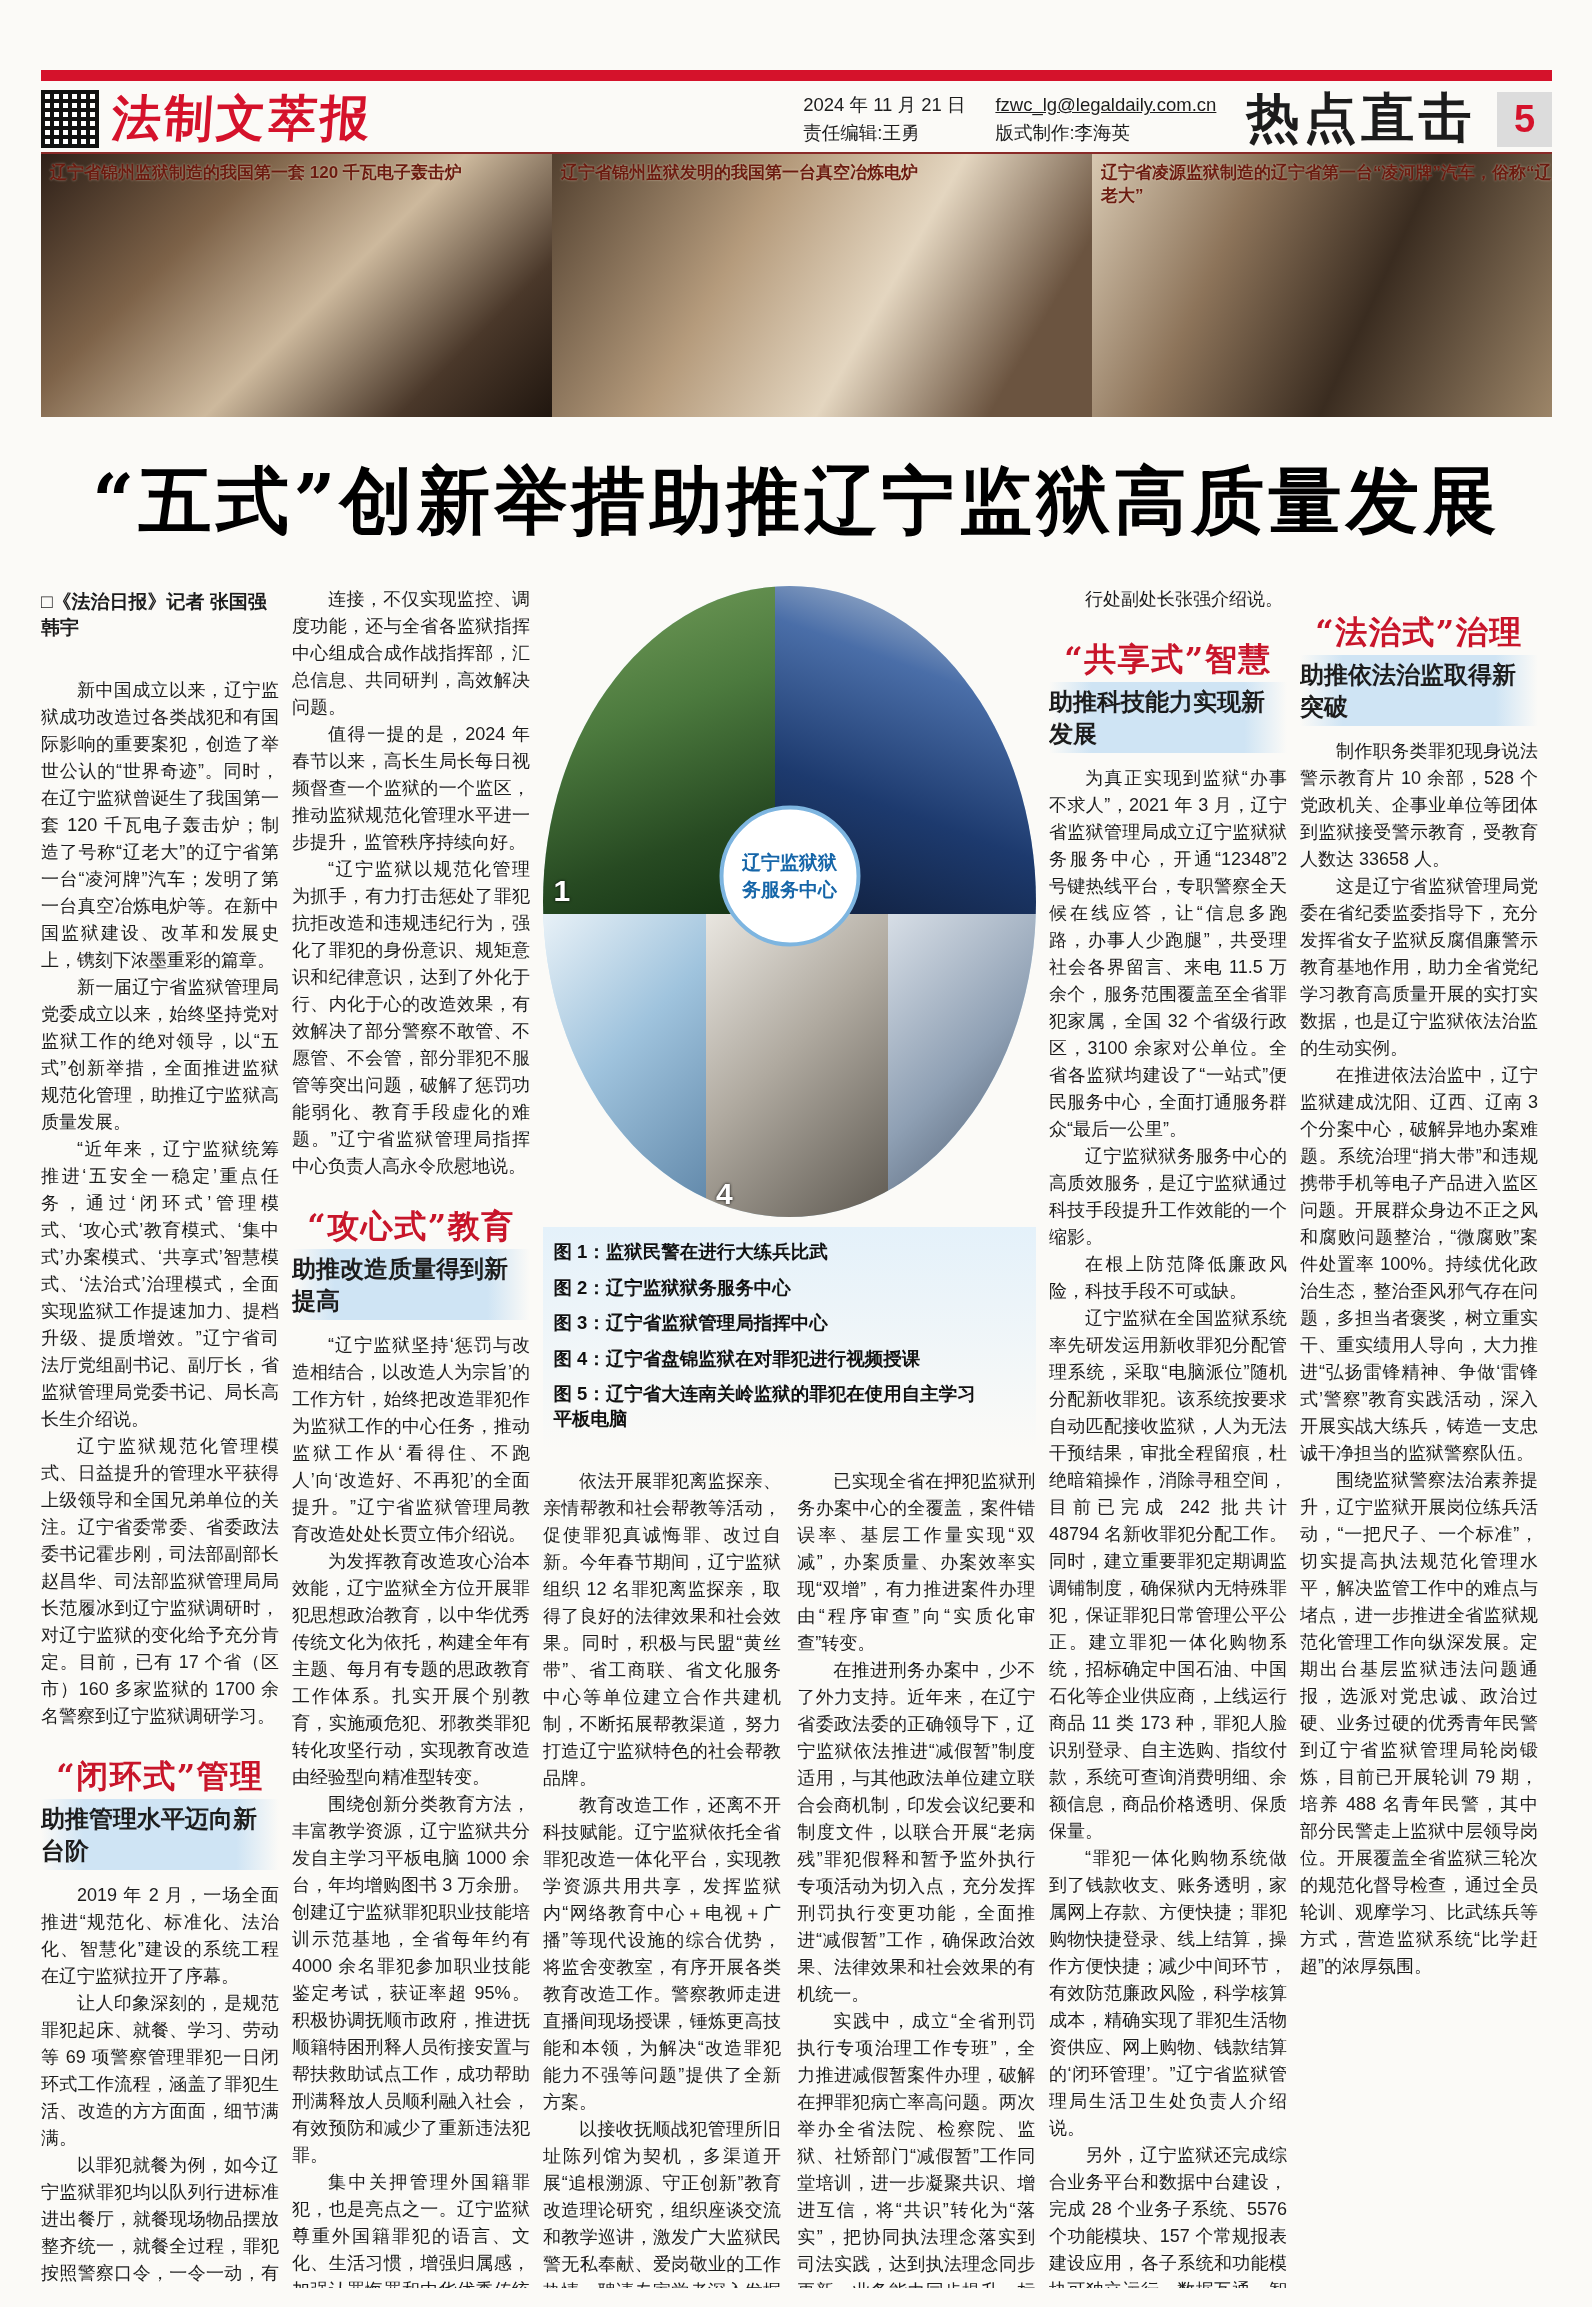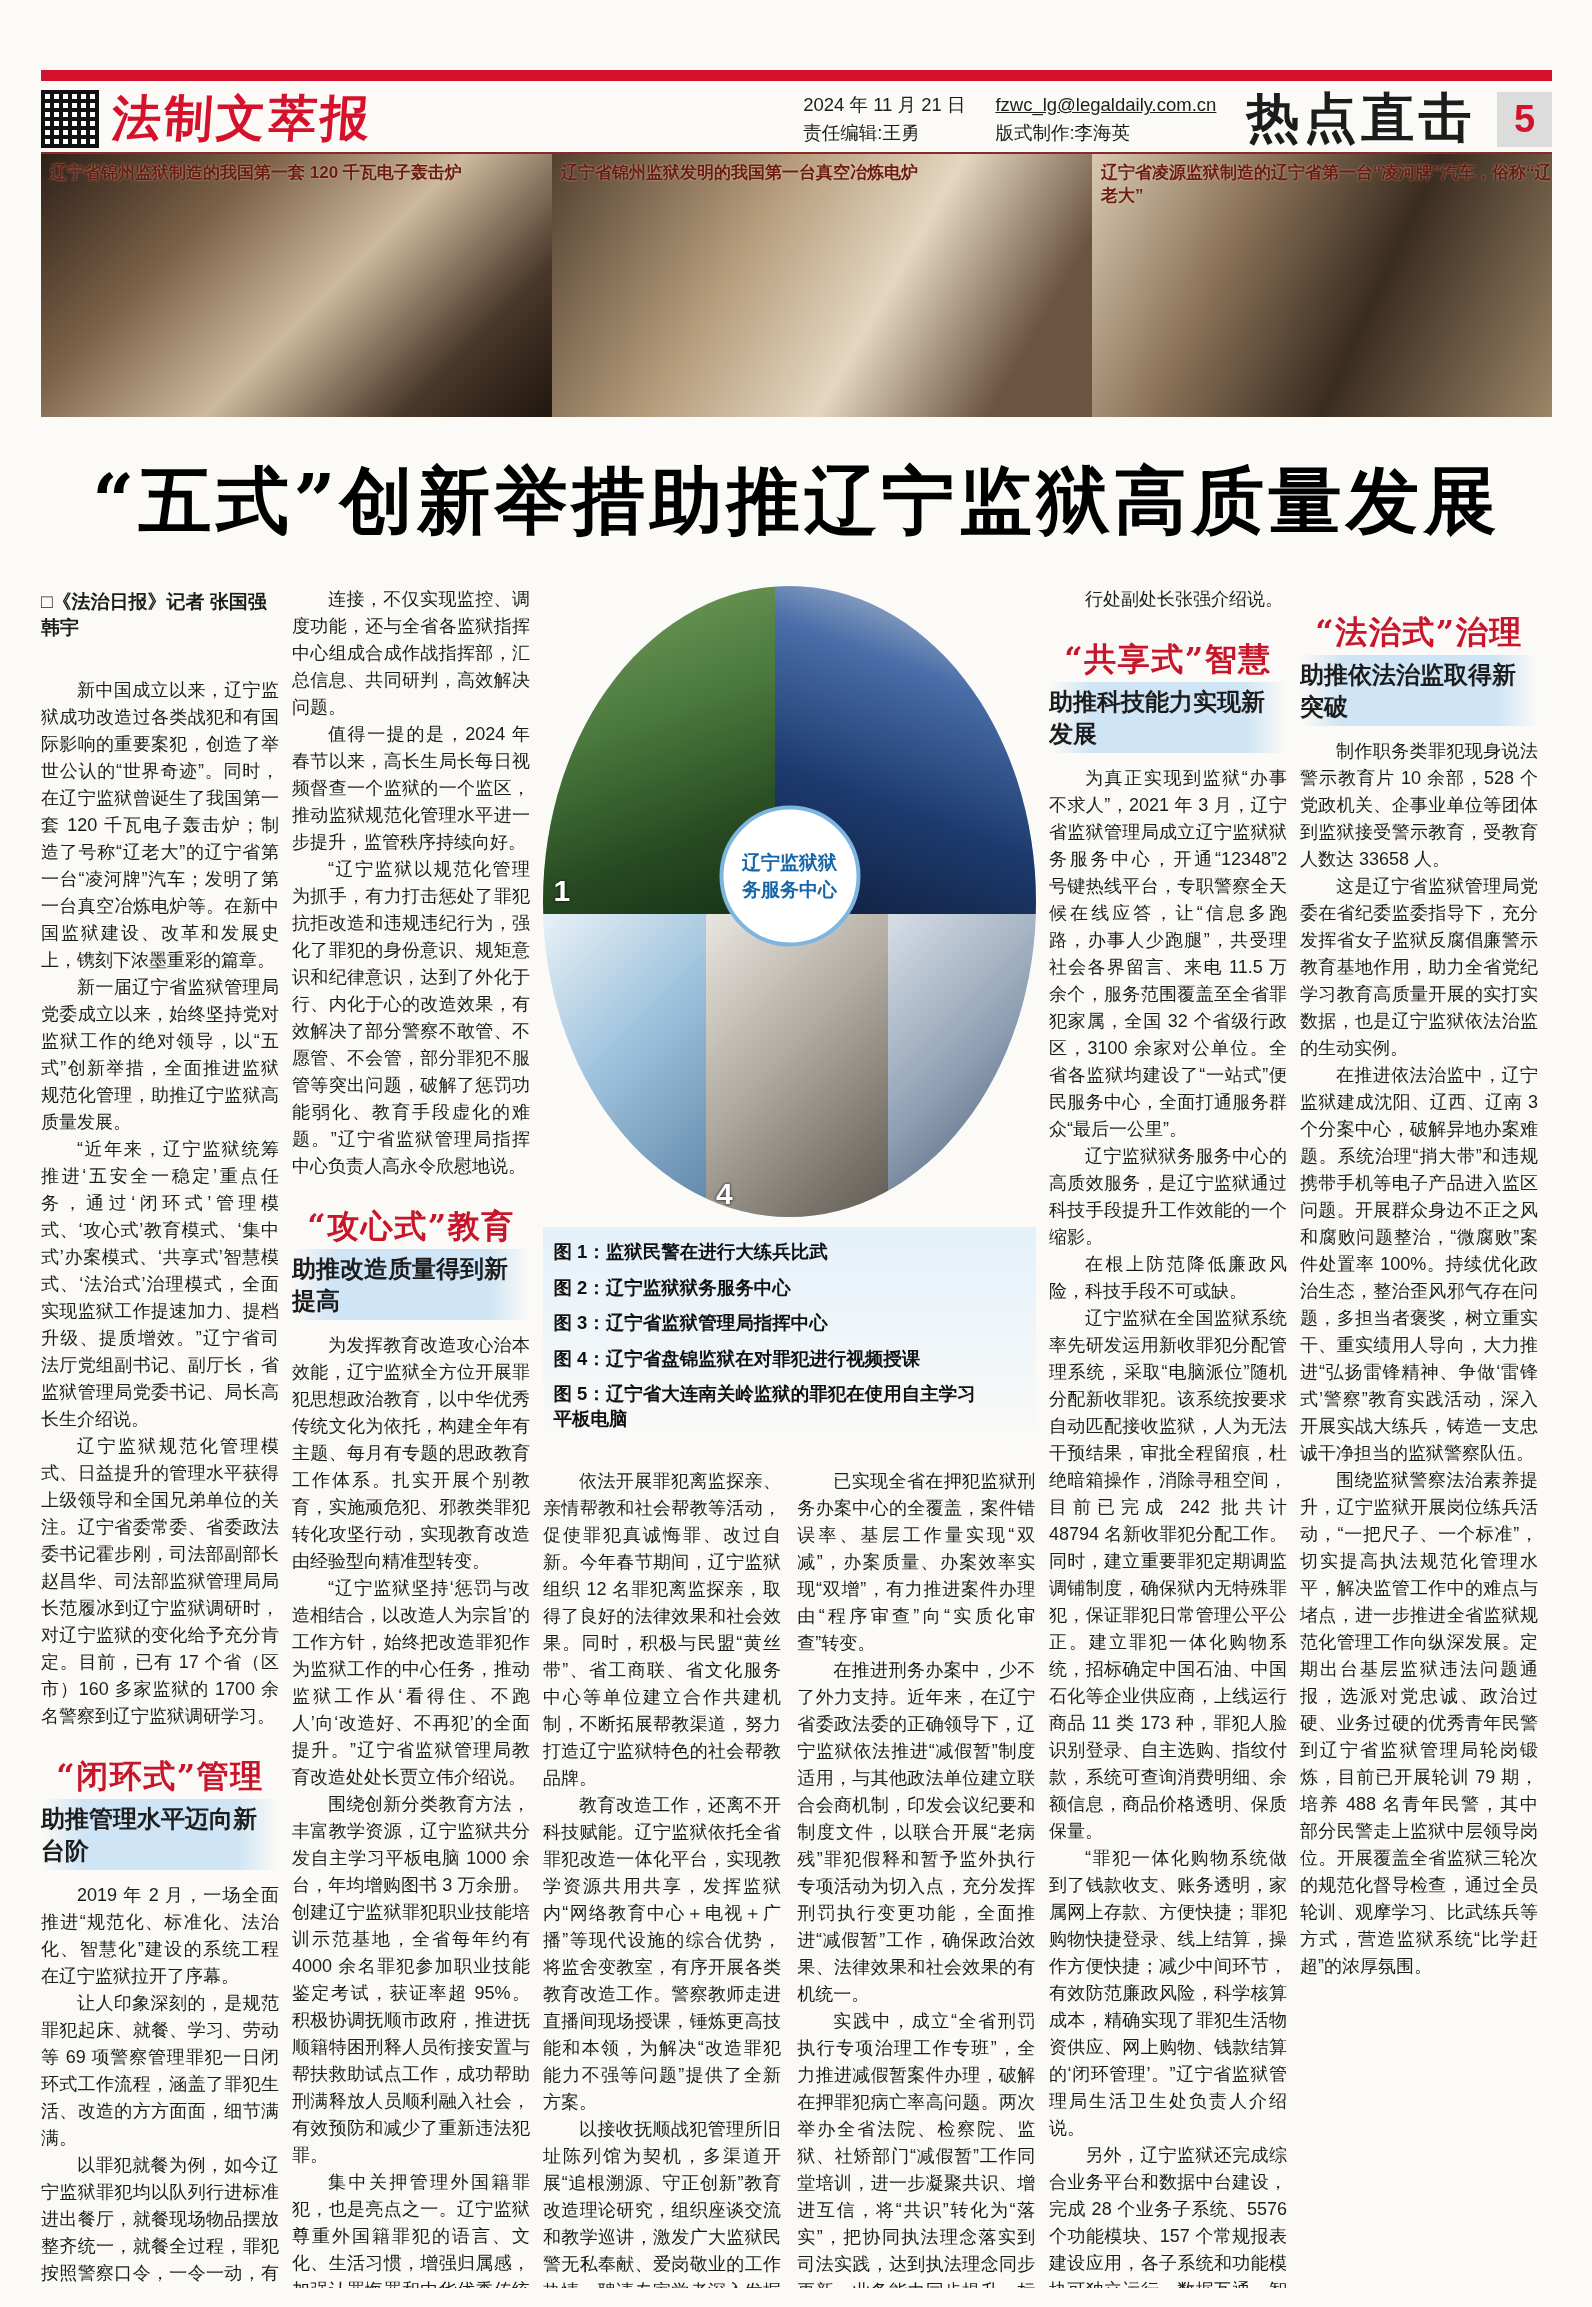--- a/index.html
+++ b/index.html
@@ -124,22 +124,22 @@
         <p class="para">以罪犯就餐为例，如今辽宁监狱罪犯均以队列行进标准进出餐厅，就餐现场物品摆放整齐统一，就餐全过程，罪犯按照警察口令，一令一动，有序就餐。“闭环式”管理内容被赋予教育改造精神内涵，比如罪犯拐直角的“停、转、走”，指的是正常生活停止了，需转变身份意识，要在教育改造中昂首向前走。通过“闭环式”管理，明确了罪犯的身份意识、规矩意识，提升了警察的能力水平，有力助推监狱规范化建设上新台阶。</p>
       </div>
     <div class="col sep">
         <p class="para">连接，不仅实现监控、调度功能，还与全省各监狱指挥中心组成合成作战指挥部，汇总信息、共同研判，高效解决问题。</p>
         <p class="para">值得一提的是，2024 年春节以来，高长生局长每日视频督查一个监狱的一个监区，推动监狱规范化管理水平进一步提升，监管秩序持续向好。</p>
         <p class="para">“辽宁监狱以规范化管理为抓手，有力打击惩处了罪犯抗拒改造和违规违纪行为，强化了罪犯的身份意识、规矩意识和纪律意识，达到了外化于行、内化于心的改造效果，有效解决了部分警察不敢管、不愿管、不会管，部分罪犯不服管等突出问题，破解了惩罚功能弱化、教育手段虚化的难题。”辽宁省监狱管理局指挥中心负责人高永令欣慰地说。</p>
         <div class="sec-wrap">
           <div class="sec-title">“攻心式”教育</div>
           <div class="sec-sub">助推改造质量得到新提高</div>
         </div>
+        <p class="para">“辽宁监狱坚持‘惩罚与改造相结合，以改造人为宗旨’的工作方针，始终把改造罪犯作为监狱工作的中心任务，推动监狱工作从‘看得住、不跑人’向‘改造好、不再犯’的全面提升。”辽宁省监狱管理局教育改造处处长贾立伟介绍说。</p>
         <p class="para">为发挥教育改造攻心治本效能，辽宁监狱全方位开展罪犯思想政治教育，以中华优秀传统文化为依托，构建全年有主题、每月有专题的思政教育工作体系。扎实开展个别教育，实施顽危犯、邪教类罪犯转化攻坚行动，实现教育改造由经验型向精准型转变。</p>
-        <p class="para">“辽宁监狱坚持‘惩罚与改造相结合，以改造人为宗旨’的工作方针，始终把改造罪犯作为监狱工作的中心任务，推动监狱工作从‘看得住、不跑人’向‘改造好、不再犯’的全面提升。”辽宁省监狱管理局教育改造处处长贾立伟介绍说。</p>
         <p class="para">围绕创新分类教育方法，丰富教学资源，辽宁监狱共分发自主学习平板电脑 1000 余台，年均增购图书 3 万余册。创建辽宁监狱罪犯职业技能培训示范基地，全省每年约有 4000 余名罪犯参加职业技能鉴定考试，获证率超 95%。积极协调抚顺市政府，推进抚顺籍特困刑释人员衔接安置与帮扶救助试点工作，成功帮助刑满释放人员顺利融入社会，有效预防和减少了重新违法犯罪。</p>
         <p class="para">集中关押管理外国籍罪犯，也是亮点之一。辽宁监狱尊重外国籍罪犯的语言、文化、生活习惯，增强归属感，加强认罪悔罪和中华优秀传统文化教育，学写汉字、学唱中国歌曲和规范化管理的改造效果突出。</p>
       </div>
 
     <div class="colpair sep">
       <div class="collage">
         <div class="tile t1">
           <span class="num">1</span>
         </div>
         <div class="tile t3">

